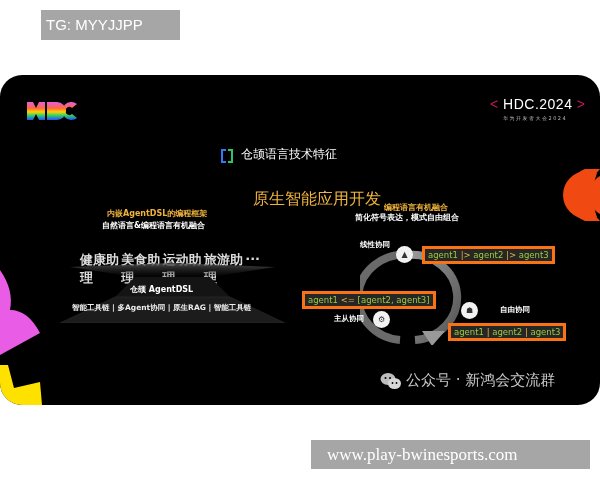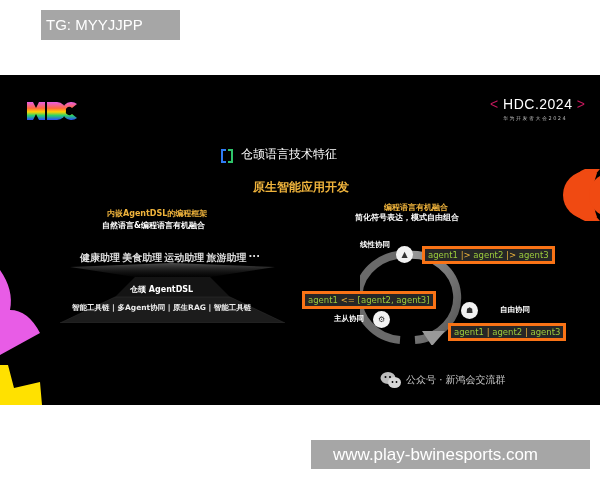--- a/index.html
+++ b/index.html
@@ -1,45 +1,45 @@
 <!DOCTYPE html>
 <html><head>
   <meta charset="utf-8">
   <style>
     html, body { margin:0; padding:0; }
     body { width:600px; height:480px; background:#ffffff; position:relative; overflow:hidden;
       font-family:"DejaVu Sans", sans-serif; }
     .wm-top { position:absolute; left:10px; top:10px; width:139px; height:30px; background:#a6a6a6;
       color:#fff; font-family:"Liberation Sans", sans-serif; font-size:15px; line-height:30px; padding-left:5px; box-sizing:border-box;margin-left:31px; }
     .wm-bottom { position:absolute; left:311px; top:440px; width:279px; height:29px; background:#a6a6a6;
-      color:#fff; font-family:Liberation Sans, sans-serif; font-size:17px; line-height:29px; padding-left:22px; box-sizing:border-box; }
-    .slide { position:absolute; left:0; top:75px; width:600px; height:330px; background:#000; overflow:hidden; }
+      color:#fff; font-family:Liberation Serif, serif; font-size:17px; line-height:29px; padding-left:16px; box-sizing:border-box; }
+    .slide { position:absolute; left:0; top:75px; width:600px; height:330px; background:#000; overflow:hidden;border-radius:22px; }
     .abs { position:absolute; }
     .logo { left:27px; top:25px; width:60px; height:22px; }
     .hdc { left:490px; top:21px; color:#fff; font-family:"Liberation Sans", sans-serif; font-size:14px; letter-spacing:0.5px; }
     .hdc .br { color:#c2185b; }
     .hdc-sub { left:503px; top:40px; color:#bbb; font-size:5px; letter-spacing:1.5px; }
     .title-icon { left:220px; top:73px; width:14px; height:16px; }
     .title { left:241px; top:71px; color:#fff; font-size:12px; }
-    .subtitle { left:253px; top:104px; color:#f0b43c; font-size:12px; font-weight:bold; }
+    .subtitle { left:253px; top:114px; color:#f0b43c; font-size:16px; font-weight:normal; }
     .ctext-y { color:#f0b43c; font-size:8px; font-weight:bold; }
     .ctext-w { color:#fff; font-size:8px; font-weight:bold; }
     .lh1 { left:107px; top:133px; }
     .lh2 { left:102px; top:145px; }
-    .apps { left:80px; top:176px; width:180px; display:flex; justify-content:space-between; color:#ddd; font-size:10px; font-weight:bold; }
+    .apps { left:80px; top:176px; width:180px; display:flex; justify-content:space-between; color:#ddd; font-size:13px; font-weight:bold; }
     .fan { left:60px; top:188px; width:225px; height:60px; }
     .dsl { left:130px; top:209px; color:#fff; font-size:8px; font-weight:bold; }
     .base { left:72px; top:228px; color:#eee; font-size:7.5px; font-weight:bold; }
     .rh1 { left:384px; top:127px; }
     .rh2 { left:355px; top:137px; }
     .code { position:absolute; background:#262626; color:#9ccc3c; font-family:"DejaVu Sans", sans-serif; font-size:8.5px; padding:1px 3px; border:3px solid #f97316; white-space:nowrap; }
     .code .op { color:#f0b43c; }
     .lbl { position:absolute; color:#fff; font-size:7.5px; font-weight:bold; }
     .node { position:absolute; width:17px; height:17px; border-radius:50%; background:#f2f2f2; display:flex; align-items:center; justify-content:center; font-size:8px; color:#333; }
-    .wechat { left:380px; top:296px; color:#c8c8c8; font-size:10px; display:flex; align-items:center; gap:4px;justify-content:center; }
+    .wechat { left:380px; top:296px; color:#c8c8c8; font-size:15px; display:flex; align-items:center; gap:4px;justify-content:center; }
   </style>
 </head>
 <body>
 
 <div class="wm-top">TG: MYYJJPP</div>
 
 <div class="slide">
 
   <svg class="abs" style="left:555px;top:90px;" width="45" height="60">
     <path d="M45 4 L30 4 A28 28 0 0 0 30 56 L45 56 L38 48 A20 20 0 0 1 38 12 Z" fill="#f04a12"></path>

